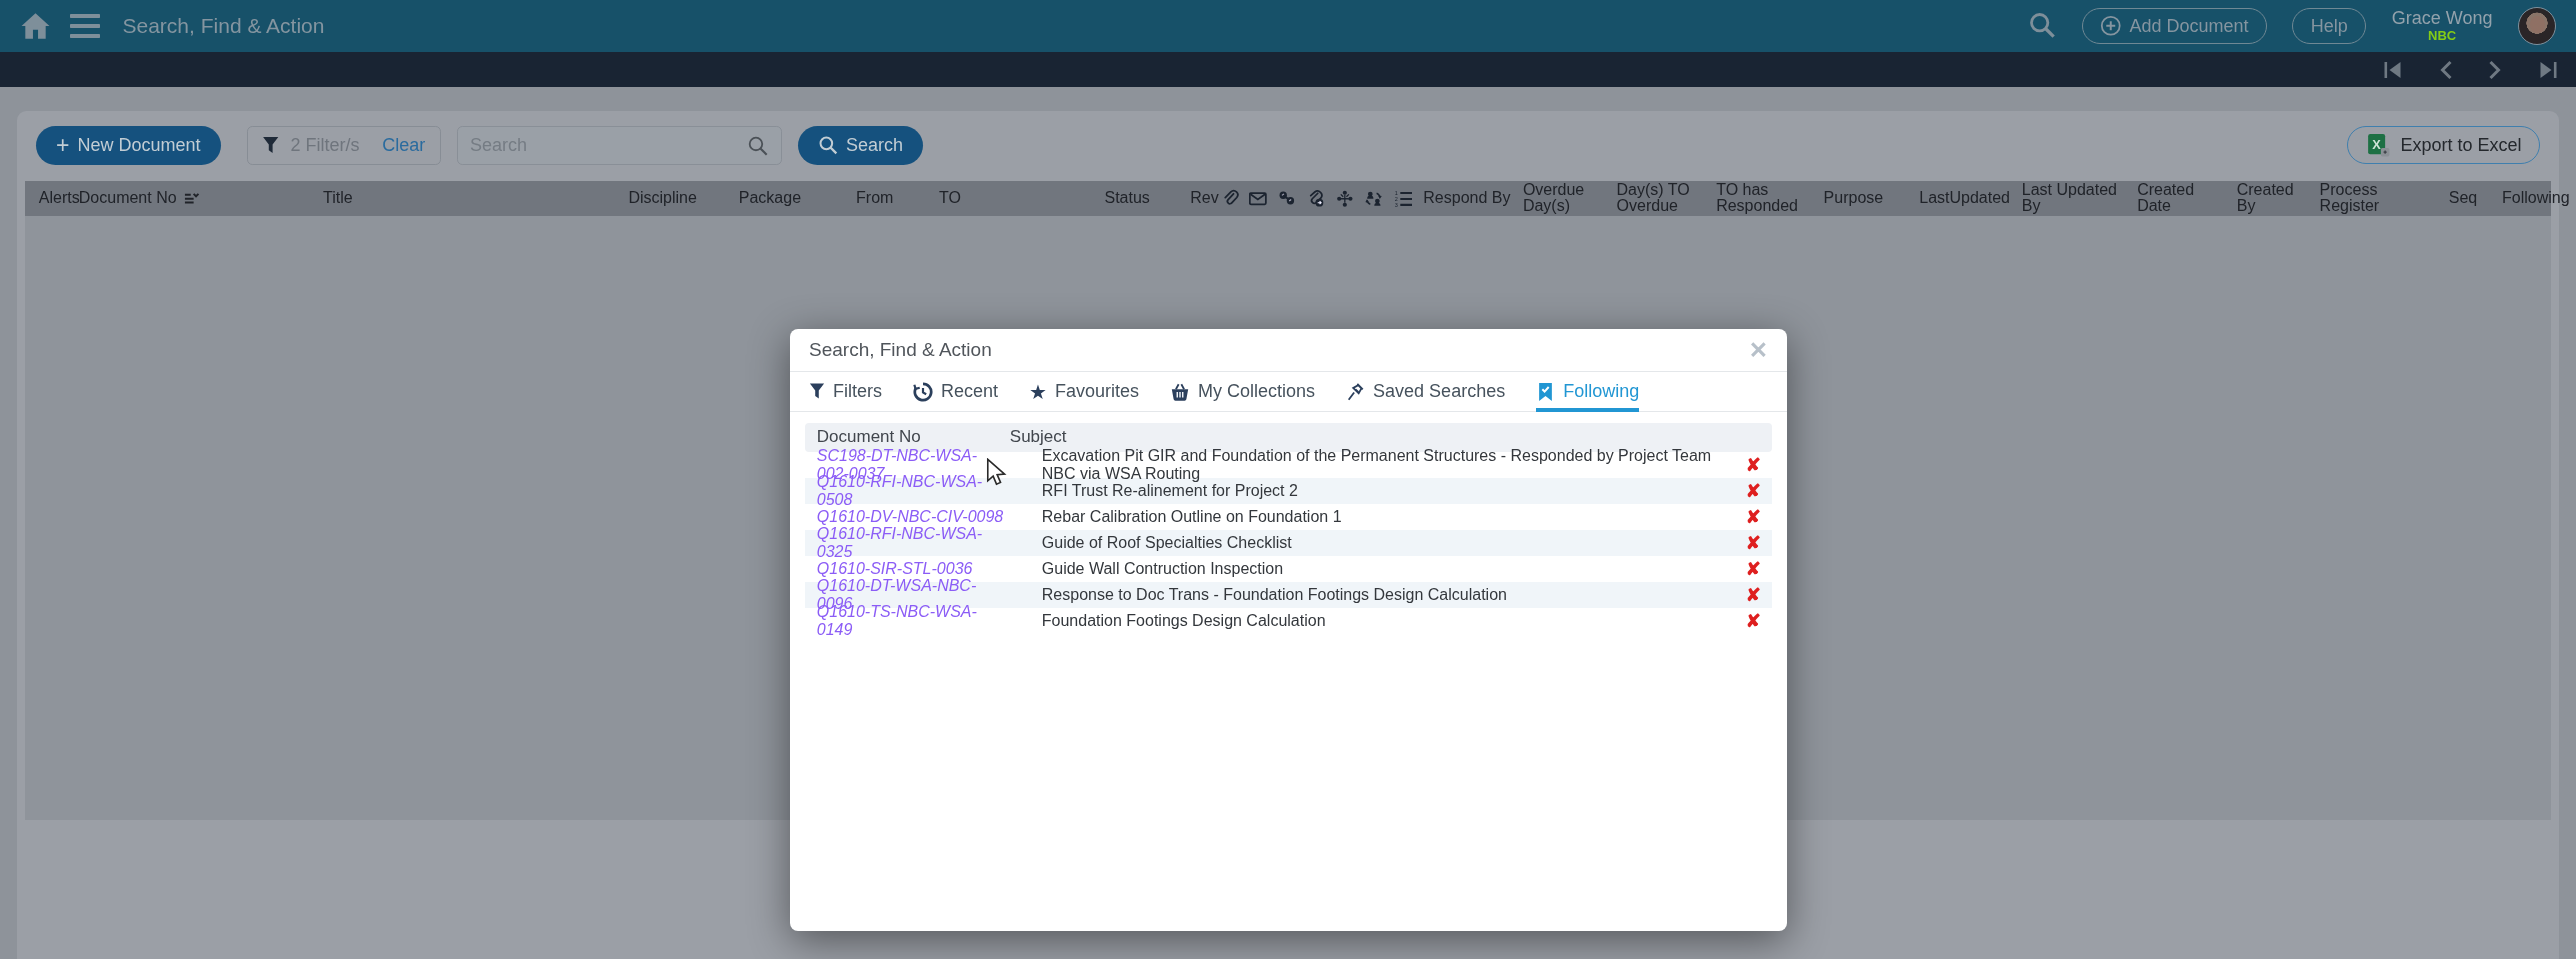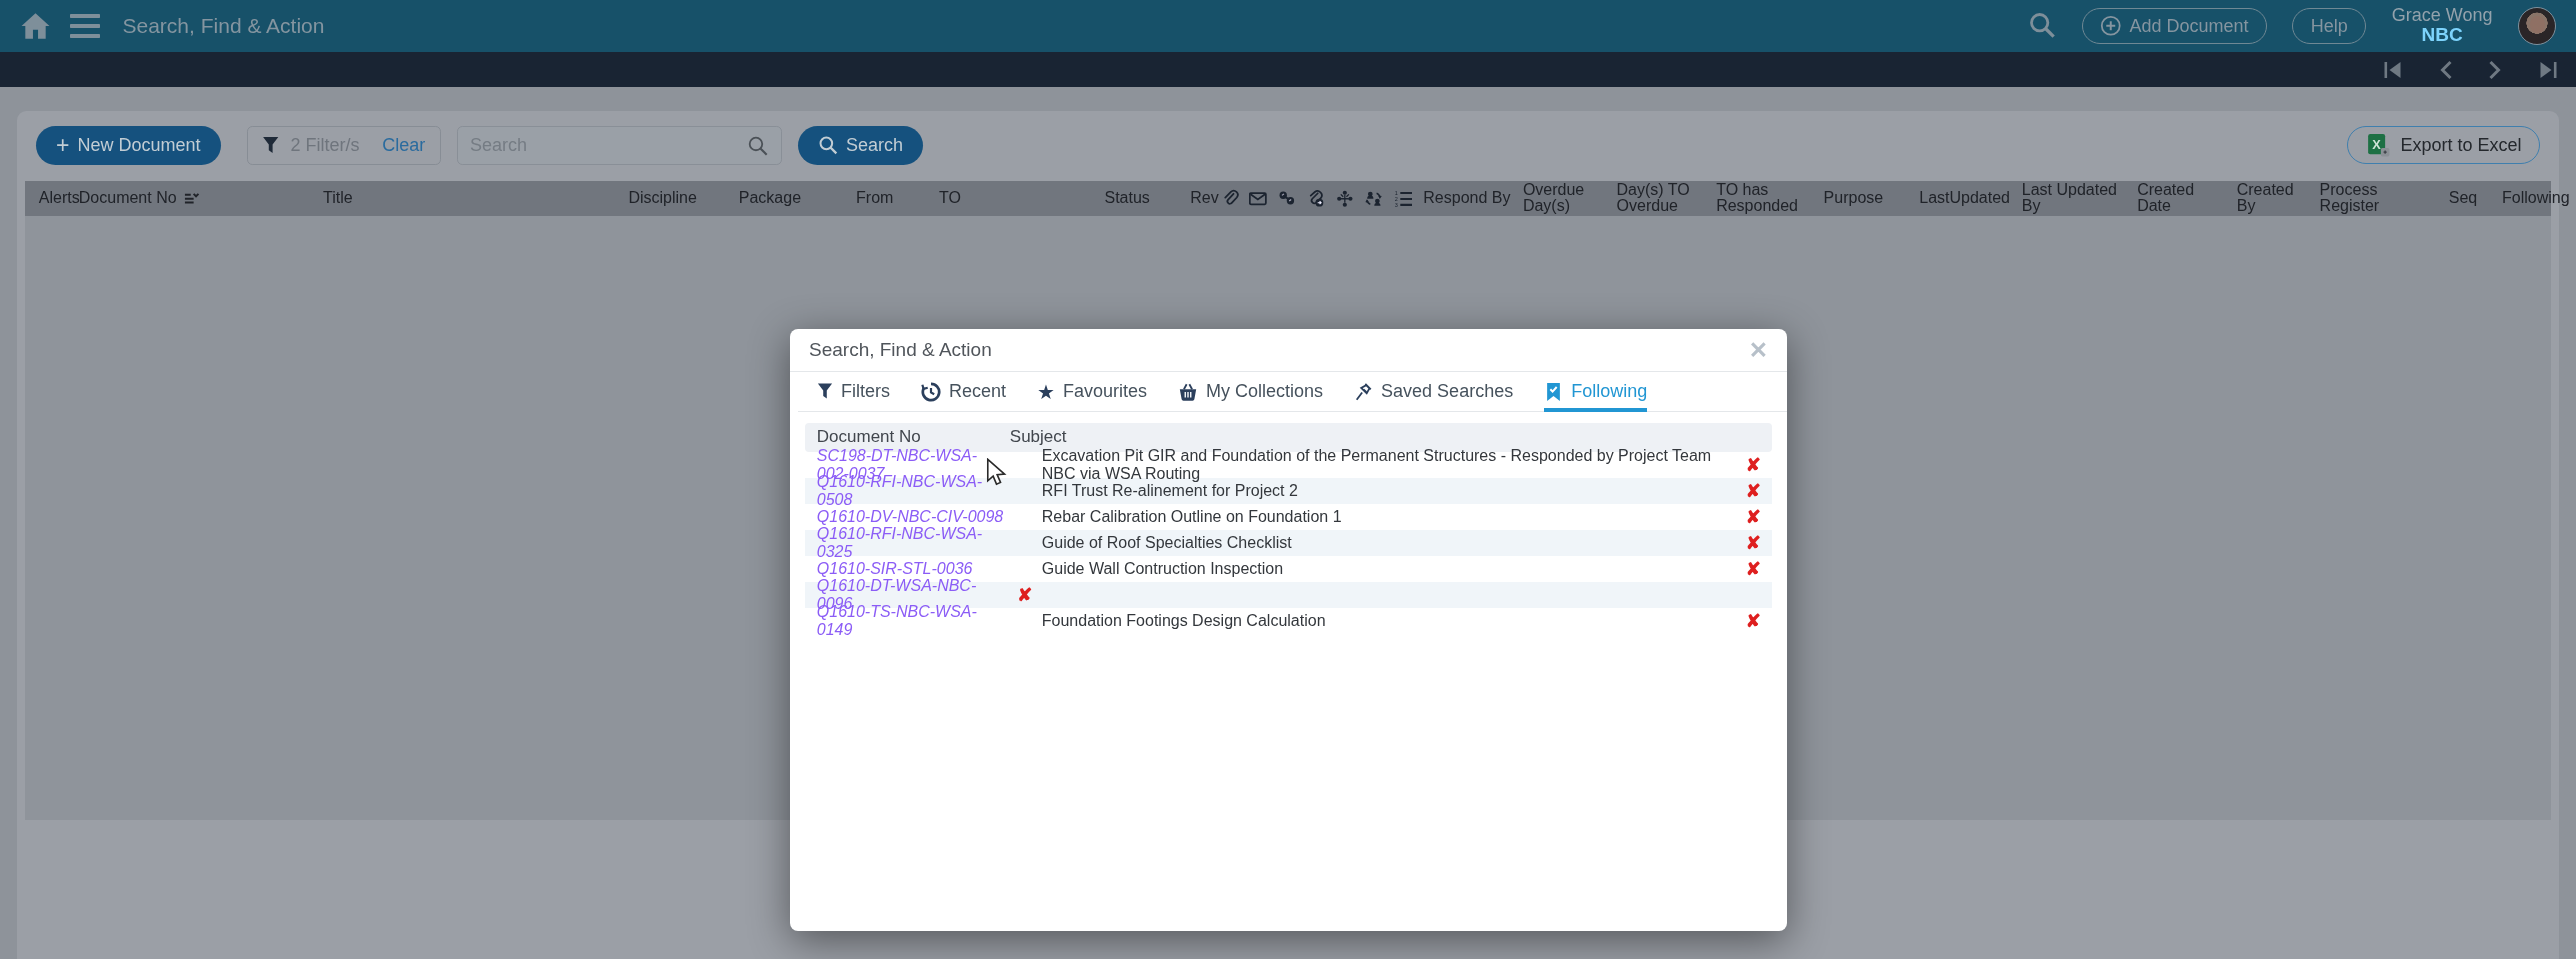--- a/index.html
+++ b/index.html
@@ -11,21 +11,21 @@
   .topbar .left { display:flex; align-items:center; gap:19px; }
   .home-btn svg { display:block; }
   .hamburger { width:29.5px; display:flex; flex-direction:column; gap:5.4px; cursor:pointer; }
   .hamburger span { height:4.7px; background:#7e8f9a; border-radius:0.7px; }
   .app-title { color:#8495a0; font-size:21px; margin-left:4px; }
   .topbar .right { margin-left:auto; display:flex; align-items:center; gap:25.5px; }
   .pill-btn { display:flex; align-items:center; gap:8px; border:1.3px solid #6f8894; border-radius:20px;
               padding:6.7px 17.4px; color:#8595a0; font-size:18px; background:transparent; cursor:pointer; }
   .user-block { text-align:center; line-height:1.1; }
   .user-name { color:#93a2ac; font-size:18px; }
-  .user-org { color:#7dd3fc; font-size:19px; font-weight:bold; }
+  .user-org { color:#84cc16; font-size:13px; font-weight:bold; }
   .avatar { width:38px; height:38px; border-radius:50%; border:1.3px solid #7f909c; overflow:hidden;
             background:radial-gradient(circle at 50% 42%, #8a7468 0 38%, #2a2527 39% 100%); position:relative; }
   .avatar::after{ content:""; position:absolute; left:11.4px; top:8px; width:14.8px; height:17.4px; border-radius:50%;
             background:#8f7064; }
 
   
   .navbar2 { height:35px; background:#192433; display:flex; align-items:center; justify-content:flex-end;
              padding:0 17.4px; gap:31px; }
   .pg-icon { cursor:pointer; display:flex; align-items:center; }
 
@@ -56,21 +56,21 @@
   .col { padding:0 5.4px; line-height:1.05; }
   .icon-cols { display:flex; align-items:center; gap:10.7px; }
   .sort-icon { margin-left:6.7px; vertical-align:middle; }
 
   
   .modal { position:fixed; left:790px; top:329px; width:997px; height:602px; background:#ffffff;
            border-radius:8px; box-shadow:0 9.4px 40px rgba(0,0,0,0.45); z-index:10; }
   .modal-head { height:43px; display:flex; align-items:center; padding:0 19px; border-bottom:1.3px solid #e4e7ea; }
   .modal-title { font-size:19px; color:#50555b; }
   .modal-close { margin-left:auto; color:#b7c0c9; font-size:23px; font-weight:bold; cursor:pointer; line-height:1; }
-  .tabs { display:flex; align-items:center; gap:31px; height:40px; padding:0 19px; border-bottom:1.3px solid #e4e7ea;margin-left:8px; }
+  .tabs { display:flex; align-items:center; gap:31px; height:40px; padding:0 19px; border-bottom:1.3px solid #e4e7ea; }
   .tab { display:flex; align-items:center; gap:8px; font-size:18px; color:#46525d; cursor:pointer;
          height:100%; position:relative; }
   .tab.active { color:#2196d3; }
   .tab.active::after { content:""; position:absolute; left:0; right:0; bottom:-1.3px; height:4px; background:#2196d3; }
   .tab .t-icon { display:flex; align-items:center; }
   .star-glyph { font-size:20px; color:#2b3f5c; line-height:1; }
 
   .modal-body { padding:10.7px 14.8px; }
   .m-grid-head { display:flex; align-items:center; background:#eef1f5; border-radius:4px; height:29.5px;
                  font-size:17px; color:#41464d; }
@@ -353,20 +353,21 @@
         <div class="m-col-subj subj">Guide of Roof Specialties Checklist</div>
         <div class="m-col-x"><span class="remove-x">✘</span></div>
       </div>
       <div class="m-row">
         <div class="m-col-doc"><a class="doc-link">Q1610-SIR-STL-0036</a></div>
         <div class="m-col-subj subj">Guide Wall Contruction Inspection</div>
         <div class="m-col-x"><span class="remove-x">✘</span></div>
       </div>
       <div class="m-row">
         <div class="m-col-doc"><a class="doc-link">Q1610-DT-WSA-NBC-0096</a></div>
+        <div class="m-col-subj subj">Response to Doc Trans - Foundation Footings Design Calculation</div>
         <div class="m-col-x"><span class="remove-x">✘</span></div>
       </div>
       <div class="m-row">
         <div class="m-col-doc"><a class="doc-link">Q1610-TS-NBC-WSA-0149</a></div>
         <div class="m-col-subj subj">Foundation Footings Design Calculation</div>
         <div class="m-col-x"><span class="remove-x">✘</span></div>
       </div>
     </div>
   </div>
 </div>

